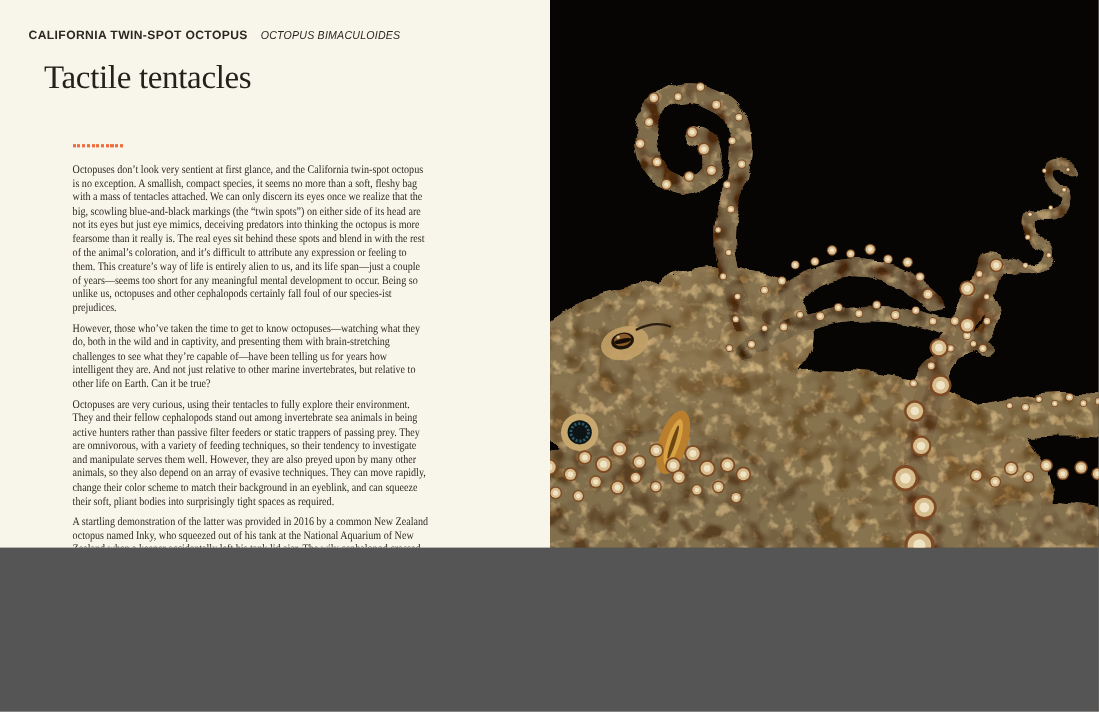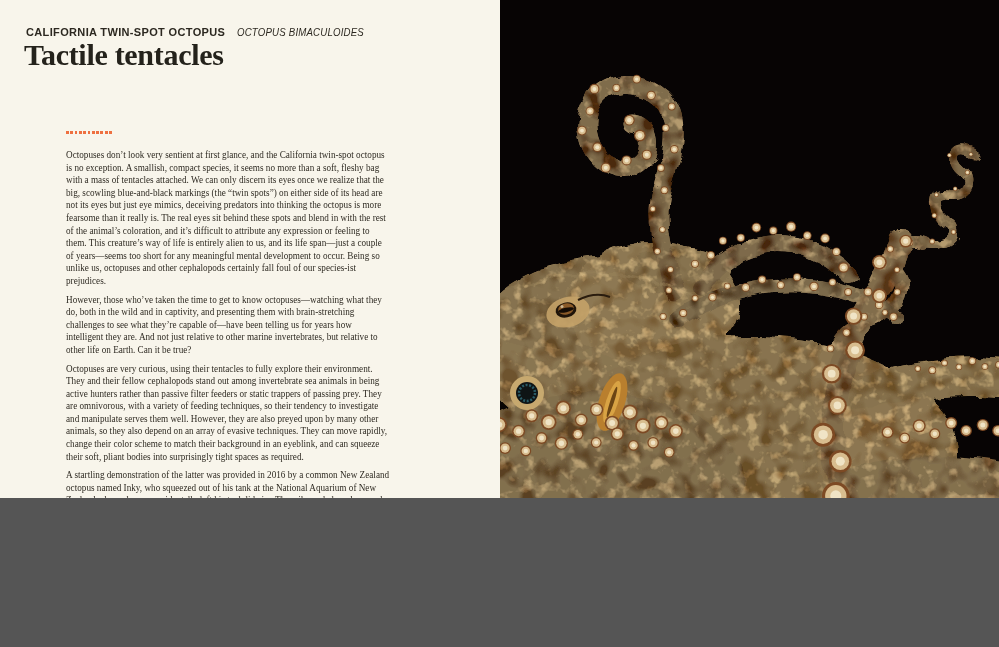--- a/index.html
+++ b/index.html
@@ -8,22 +8,22 @@
     background:#f8f5eb;
     font-family:"Liberation Serif","DejaVu Serif",serif;
   }
   
   .kickerline{position:absolute;left:26px;top:22px;white-space:nowrap;
     font-family:"Liberation Sans","DejaVu Sans",sans-serif;}
   .kicker{font-weight:bold;font-size:11px;letter-spacing:.35px;color:#2c2820;}
   .kicker-latin{display:inline-block;font-style:italic;font-size:10.5px;
     letter-spacing:.2px;color:#2c2820;margin-left:7px;
     transform:scaleX(.92);transform-origin:left center;}
-  .title{position:absolute;left:24px;top:38px;margin:0;
-    font-size:30px;font-weight:700;letter-spacing:-.3px;color:#24221b;
+  .title{position:absolute;left:24px;top:38px;margin:16px;
+    font-size:30px;font-weight:400;letter-spacing:-.3px;color:#24221b;
     font-family:"Liberation Serif","DejaVu Serif",serif;}
   .rule{position:absolute;left:66px;top:131px;width:46px;height:3px;
     background:repeating-linear-gradient(90deg,#ee7040 0 2.8px,rgba(0,0,0,0) 2.8px 4.3px);}
   .bodycopy{position:absolute;left:66px;top:149px;width:372px;
     transform:scaleX(.874);transform-origin:left top;
     font-size:10.5px;line-height:12.6px;color:#2e2a22;text-align:left;}
   .bodycopy p{margin:0 0 6px 0;}
   .folio{position:absolute;top:604px;
     font-family:"Liberation Sans","DejaVu Sans",sans-serif;
     font-weight:bold;font-size:9.5px;color:#e9611c;}

